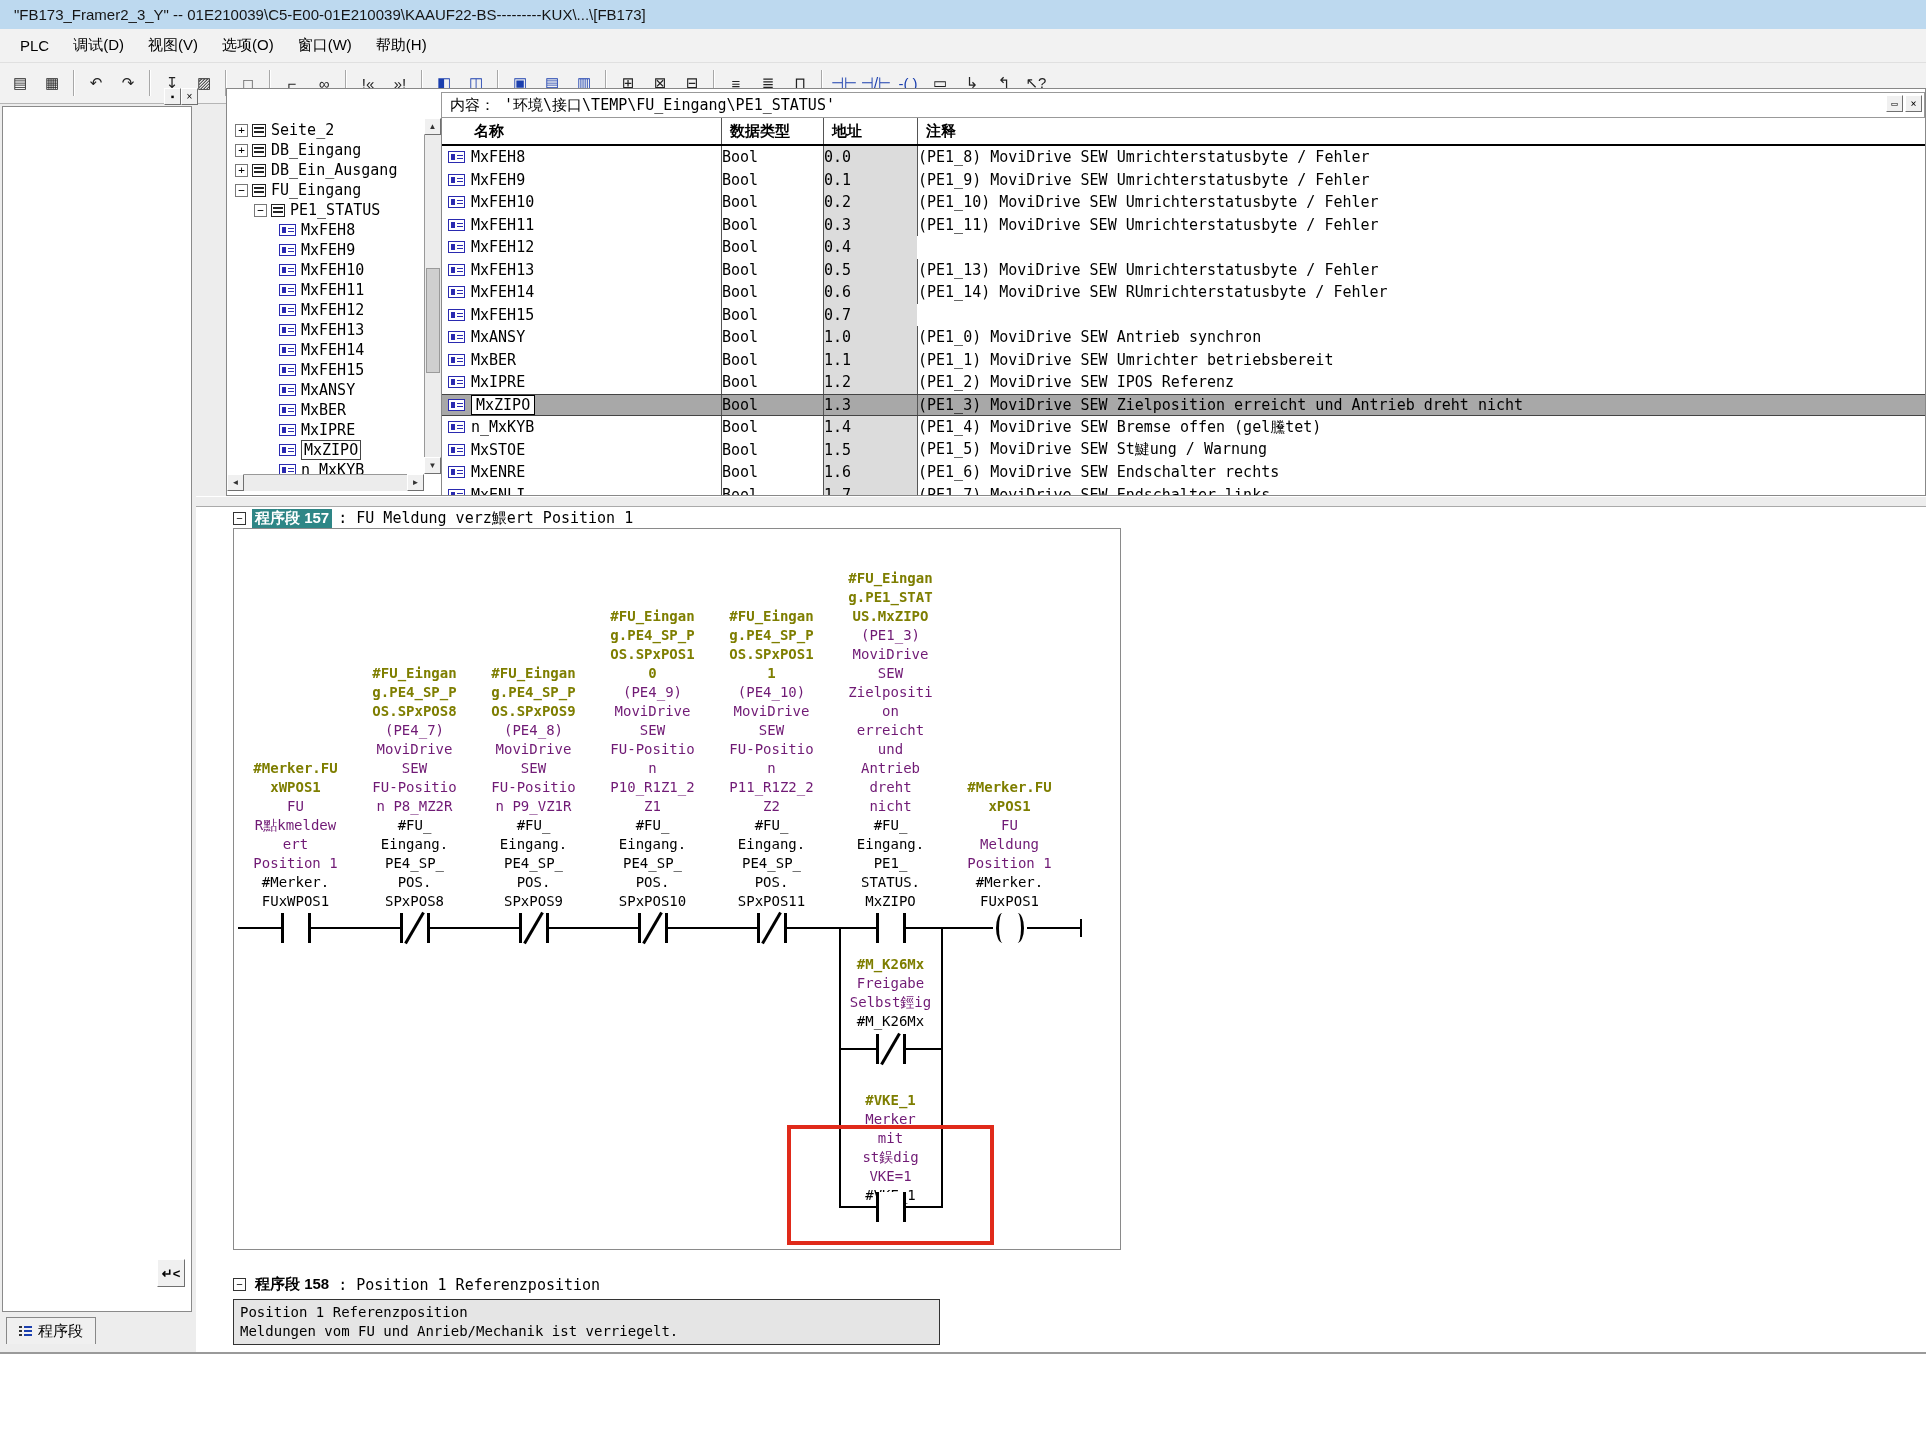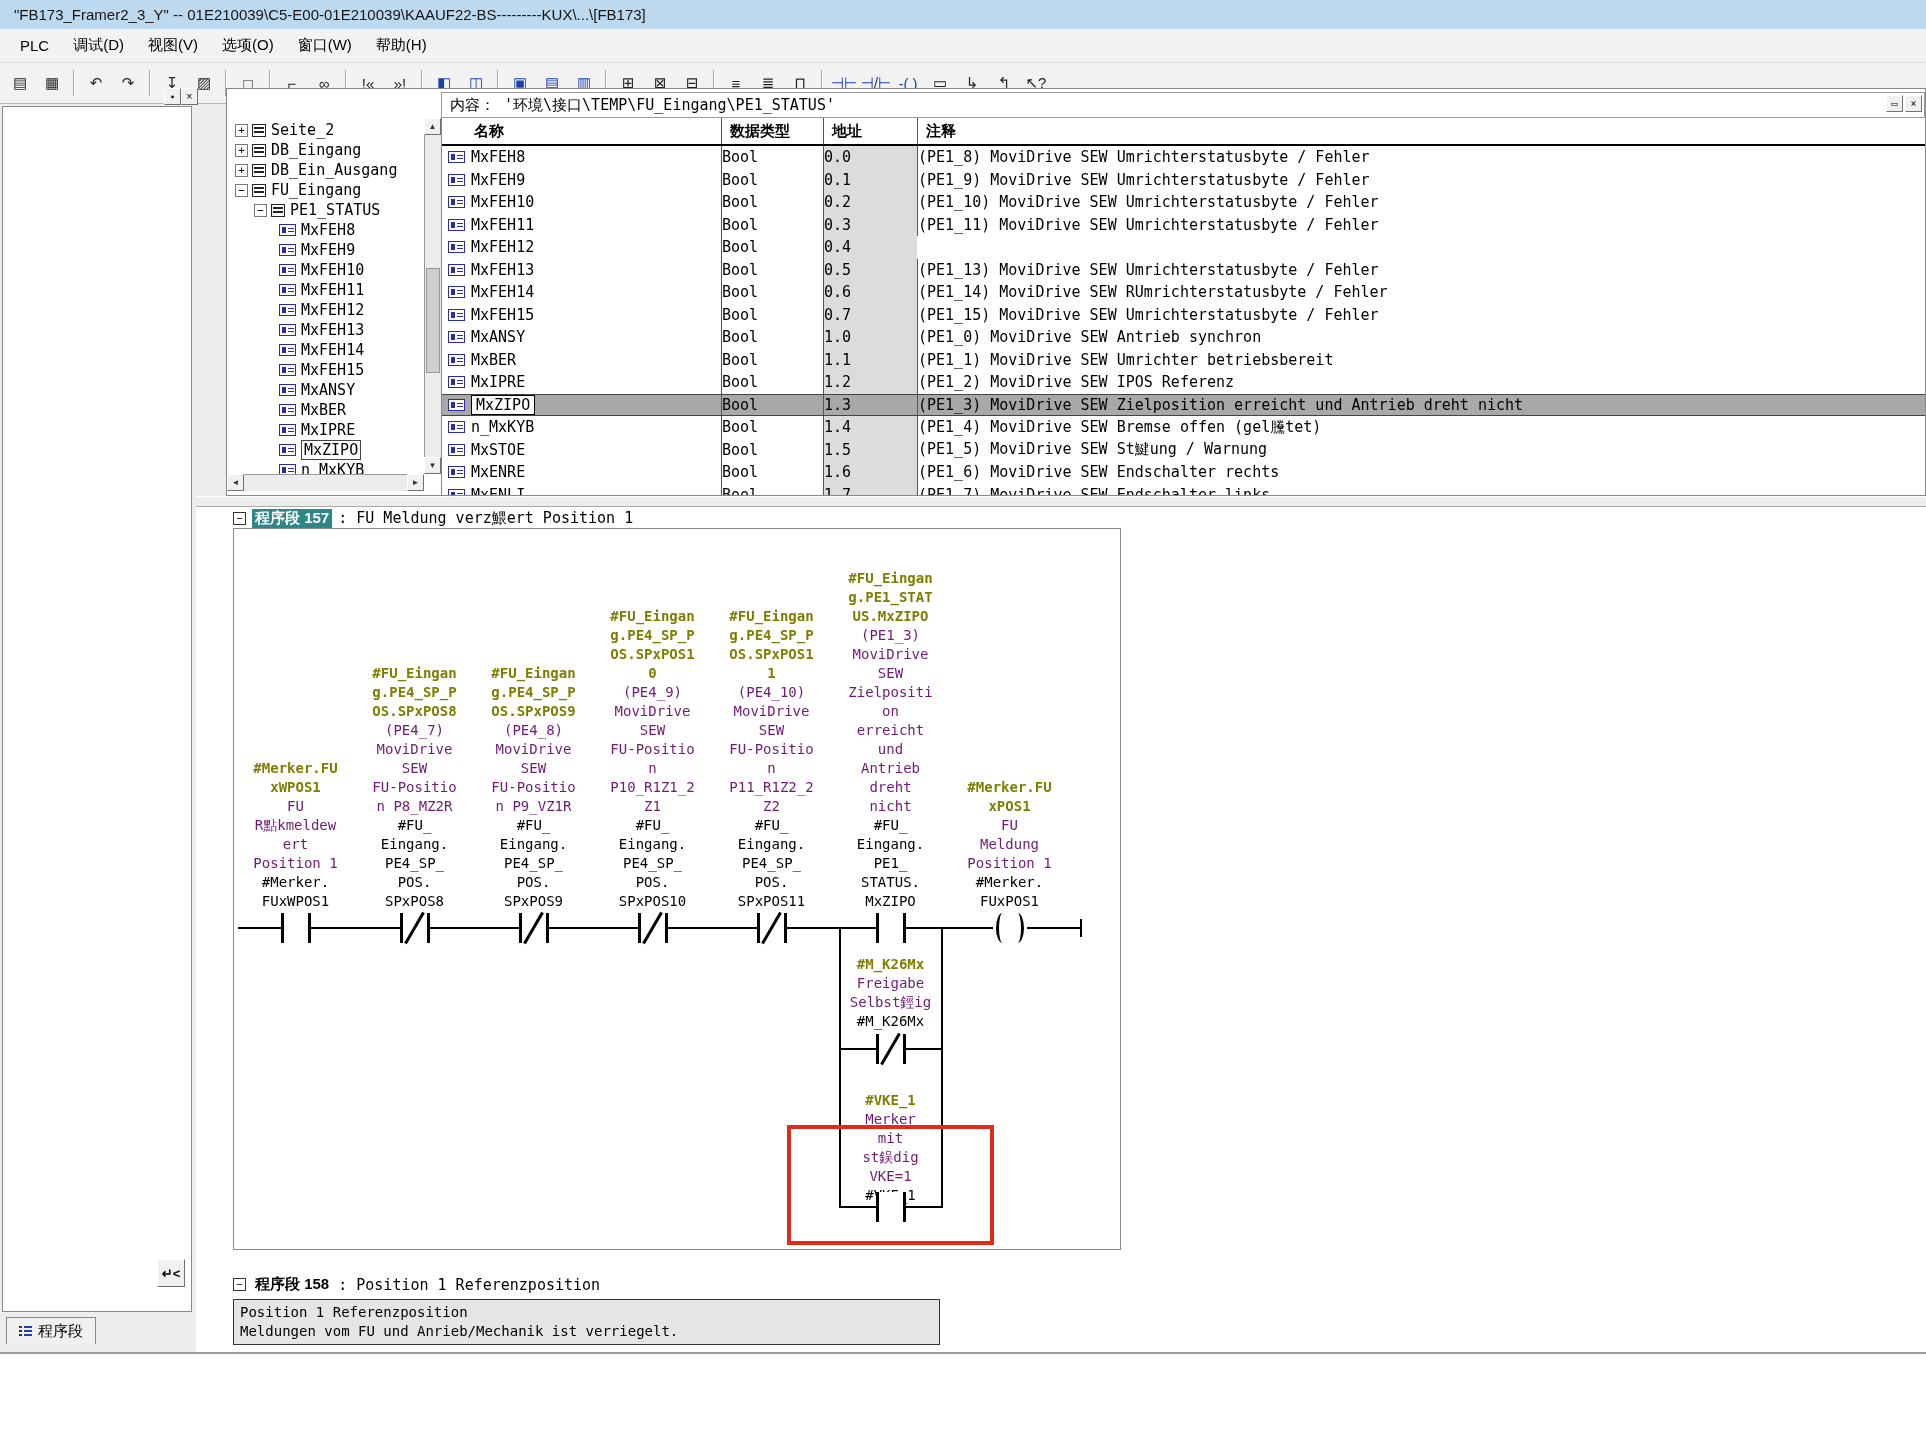--- a/index.html
+++ b/index.html
@@ -389,21 +389,20 @@
             <div class="cell c-addr td-addr-bg">0.6</div>
             <div class="cell c-cmt">(PE1_14) MoviDrive SEW RUmrichterstatusbyte / Fehler</div>
           </div>
           <div class="tr">
             <div class="cell td-name">
               <span class="row-icon"></span>
               <span>MxFEH15</span>
             </div>
             <div class="cell c-type">Bool</div>
             <div class="cell c-addr td-addr-bg">0.7</div>
-            <div class="cell c-cmt">(PE1_15) MoviDrive SEW Umrichterstatusbyte / Fehler</div>
           </div>
           <div class="tr">
             <div class="cell td-name">
               <span class="row-icon"></span>
               <span>MxANSY</span>
             </div>
             <div class="cell c-type">Bool</div>
             <div class="cell c-addr td-addr-bg">1.0</div>
             <div class="cell c-cmt">(PE1_0) MoviDrive SEW Antrieb synchron</div>
           </div>

